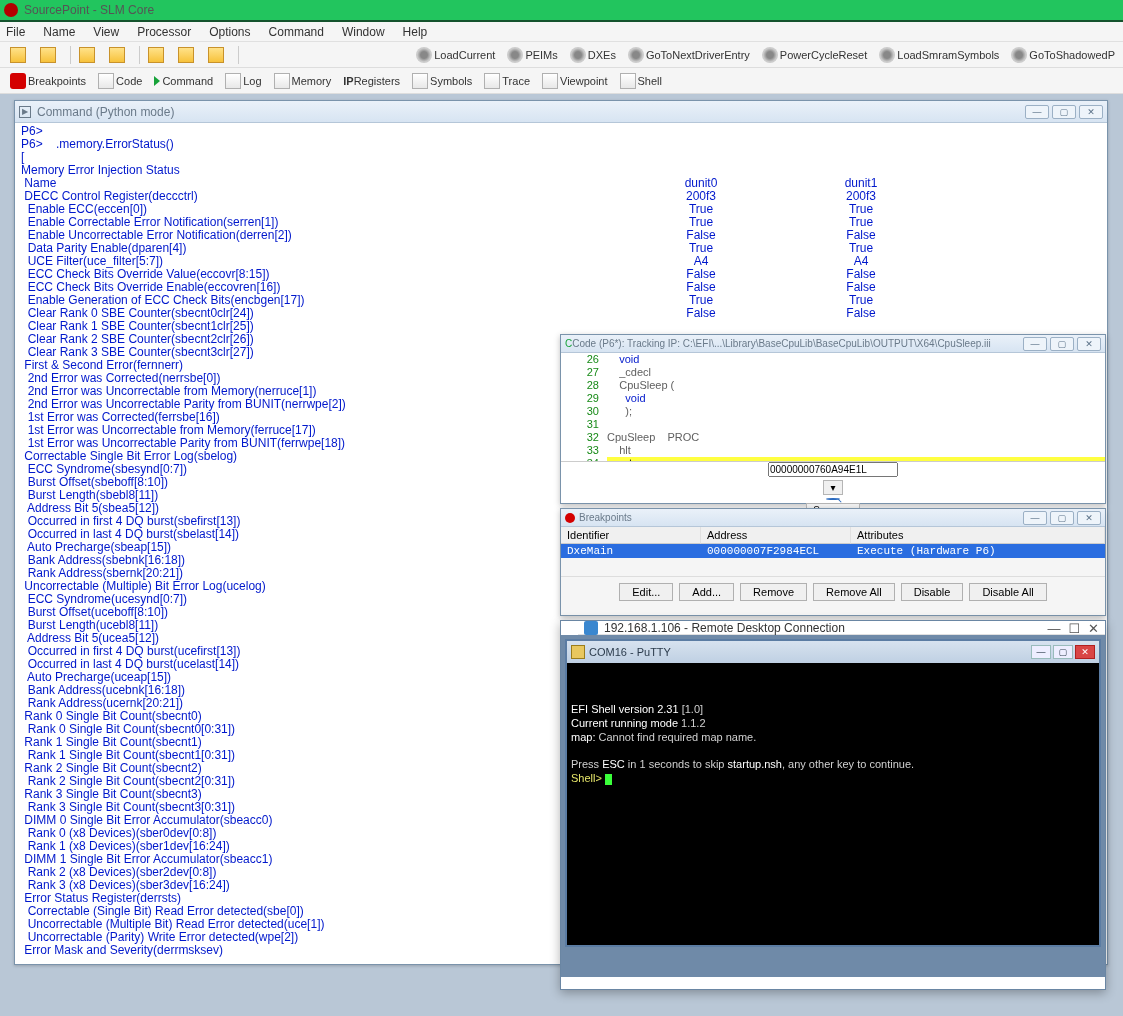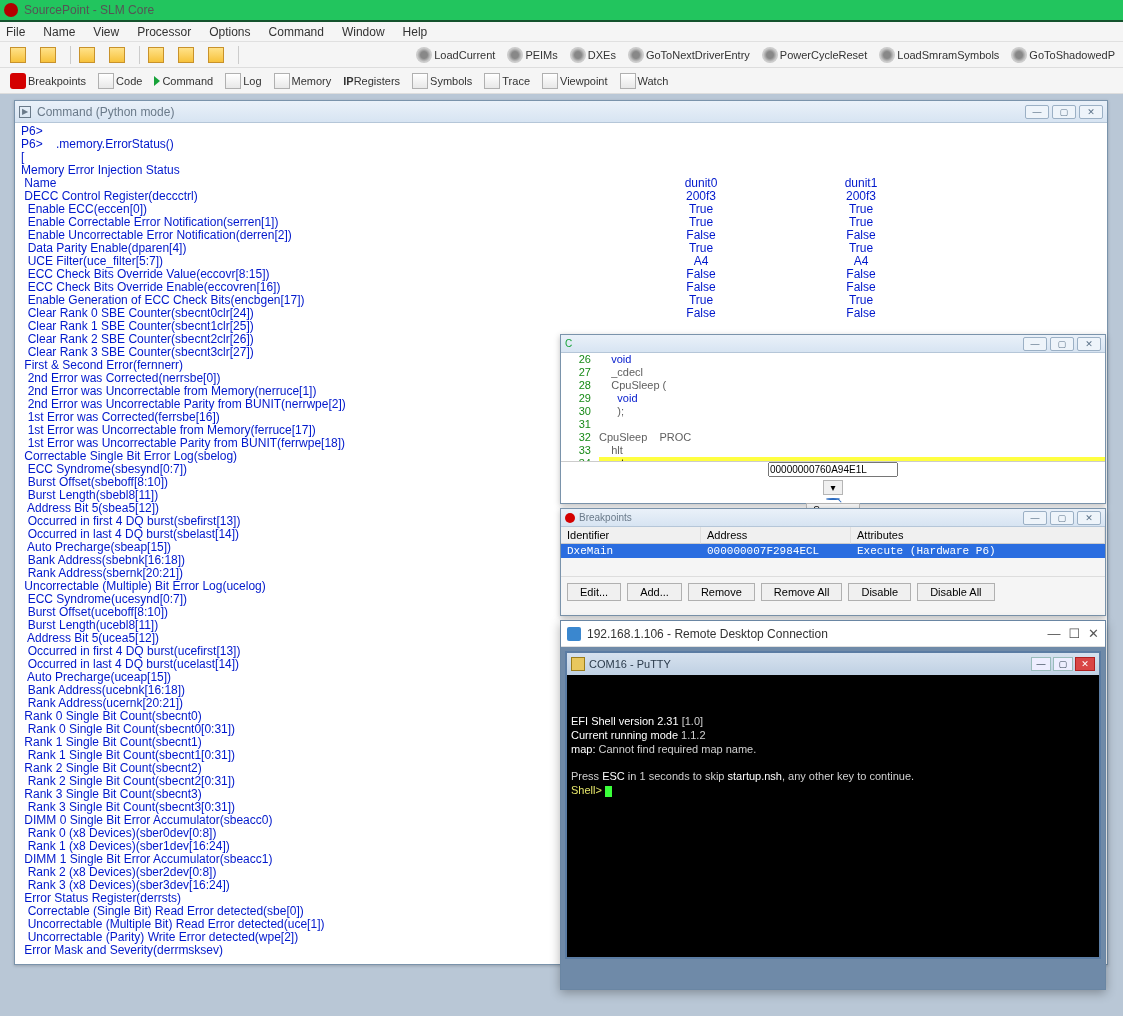--- a/index.html
+++ b/index.html
@@ -40,44 +40,44 @@
 
 .cmd-body { padding: 2px 6px; font-family: "Courier New", monospace; font-size: 12px; line-height: 13px; color: #0018cc; white-space: pre; overflow: hidden; height: calc(100% - 22px); }
 .cmd-body .row { display: flex; }
 .cmd-body .c0 { width: 600px; }
 .cmd-body .c1 { width: 160px; text-align: center; }
 .cmd-body .c2 { width: 160px; text-align: center; }
 
 
 .code-window { position:absolute; left:560px; top:240px; width:546px; height:170px; background:#fff; border:1px solid #7a93ab; z-index:5; box-shadow:0 2px 6px rgba(0,0,0,.25);}
 .code-title { height:18px;background:linear-gradient(#eaf1f9,#d7e4f2);display:flex;align-items:center;padding-left:4px;font-size:10px;color:#6a7a8a;border-bottom:1px solid #b5c6d8;}
-.code-body { font-family:"Courier New",monospace;font-size:11px;line-height:13px;padding-left:8px;color:#606060;height:108px;overflow:hidden;}
+.code-body { font-family:"Courier New",monospace;font-size:11px;line-height:13px;padding-left:16px;color:#606060;height:108px;overflow:hidden;}
 .code-line { display:flex; }
 .code-line .ln { width:30px;text-align:right;color:#178a17;padding-right:8px;background:#fff;}
 .code-line .tx { white-space:pre; flex:1; }
 .code-line.hl .tx { background:#ffff40; color:#000; }
 .code-line .kw { color:#0018cc; }
 .code-footer { height:24px;border-top:1px solid #ccc;display:flex;align-items:center;padding:0 4px;gap:3px;flex-direction:column;}
 .code-footer input[type=text] { width:130px;font-size:10px;height:16px;}
 .code-footer .btn { font-size:10px;padding:1px 6px;background:#f0f0f0;border:1px solid #b5b5b5;cursor:pointer;}
 .code-footer label { font-size:10px; display:flex;align-items:center;gap:2px;}
 .srch-icon { width:14px;height:14px;border:1px solid #2a6abf;border-radius:50%;position:relative;}
 .srch-icon::after{content:'';position:absolute;width:5px;height:1px;background:#2a6abf;bottom:-2px;right:-3px;transform:rotate(45deg);}
 
 
 .bp-window { position:absolute;left:560px;top:414px;width:546px;height:108px;background:#f5f5f5;border:1px solid #7a93ab;z-index:5;box-shadow:0 2px 6px rgba(0,0,0,.25);}
 .bp-window .tb { display:grid;grid-template-columns:140px 150px 1fr;font-size:11px;}
 .bp-window .hdr { background:#f0f0f0;border-bottom:1px solid #ccc;padding:2px 6px;border-right:1px solid #e0e0e0;}
 .bp-window .cell { background:#2a6de0;color:#fff;padding:1px 6px;font-family:"Courier New",monospace;font-size:11px;}
-.bp-btns { display:flex;gap:6px;padding:6px;border-top:1px solid #ddd;margin-top:18px;}
+.bp-btns { display:flex;gap:6px;justify-content:center;padding:6px;border-top:1px solid #ddd;margin-top:18px;}
 .bp-btns .btn { font-size:11px;padding:2px 12px;background:#f0f0f0;border:1px solid #b0b0b0;cursor:pointer;}
 
 
 .rdc-window { position:absolute;left:560px;top:526px;width:546px;height:370px;background:#fff;border:1px solid #6a86a3;z-index:6;box-shadow:0 3px 10px rgba(0,0,0,.3);}
-.rdc-title { height:26px;background:#fff;border-bottom:1px solid #e0e0e0;display:flex;align-items:center;padding:0 6px;font-size:12px;color:#333;}
+.rdc-title { height:14px;background:#fff;border-bottom:1px solid #e0e0e0;display:flex;padding:0 6px;font-size:12px;color:#333;margin-left:17px;}
 .rdc-title .ricon{width:14px;height:14px;background:#3a87cf;border-radius:2px;margin-right:6px;}
 .rdc-ctrls{margin-left:auto;display:flex;gap:8px;font-size:13px;color:#555;}
 .rdc-body { position:relative;height:calc(100% - 26px);background:#6f8aa8;padding:4px;}
 
 .putty { height:308px;border:2px solid #5b7ca3;background:#000;}
 .putty-title { height:22px;background:linear-gradient(#d7e2ef,#bfd0e3);display:flex;align-items:center;padding:0 4px;font-size:11px;color:#2b3b4c;}
 .putty-title .picon{width:14px;height:14px;background:#e8c75e;border:1px solid #9b7d1b;margin-right:4px;}
 .putty-ctrls{margin-left:auto;display:flex;gap:2px;}
 .putty-ctrls span{width:20px;height:14px;display:flex;align-items:center;justify-content:center;font-size:9px;border:1px solid #9bb;background:#eef;}
 .putty-ctrls .cl{background:#d94545;color:#fff;border-color:#b02020;}
@@ -193,21 +193,21 @@
   <span class="tb-btn">
       <span class="icon ic-code"></span>
       <span class="lbl">Trace</span>
     </span>
   <span class="tb-btn">
       <span class="icon ic-code"></span>
       <span class="lbl">Viewpoint</span>
     </span>
   <span class="tb-btn">
       <span class="icon ic-code"></span>
-      <span class="lbl">Watch</span>
+      <span class="lbl">Shell</span>
     </span>
 </div>
 
 <div class="mdi">
 
   <div class="cmd-window">
     <div class="win-title">
       <span class="cmd-icon">▶</span>
       <span>Command (Python mode)</span>
       <div class="win-ctrls">
@@ -215,20 +215,21 @@
         <span class="win-ctrl">▢</span>
         <span class="win-ctrl">✕</span>
       </div>
     </div>
     <div class="cmd-body" id="cmdbody"><div>P6&gt;</div><div>P6&gt;    .memory.ErrorStatus()</div><div>[</div><div>Memory Error Injection Status</div><div class="row"><span class="c0"> Name</span><span class="c1">dunit0</span><span class="c2">dunit1</span></div><div class="row"><span class="c0"> DECC Control Register(deccctrl)</span><span class="c1">200f3</span><span class="c2">200f3</span></div><div class="row"><span class="c0">  Enable ECC(eccen[0])</span><span class="c1">True</span><span class="c2">True</span></div><div class="row"><span class="c0">  Enable Correctable Error Notification(serren[1])</span><span class="c1">True</span><span class="c2">True</span></div><div class="row"><span class="c0">  Enable Uncorrectable Error Notification(derren[2])</span><span class="c1">False</span><span class="c2">False</span></div><div class="row"><span class="c0">  Data Parity Enable(dparen[4])</span><span class="c1">True</span><span class="c2">True</span></div><div class="row"><span class="c0">  UCE Filter(uce_filter[5:7])</span><span class="c1">A4</span><span class="c2">A4</span></div><div class="row"><span class="c0">  ECC Check Bits Override Value(eccovr[8:15])</span><span class="c1">False</span><span class="c2">False</span></div><div class="row"><span class="c0">  ECC Check Bits Override Enable(eccovren[16])</span><span class="c1">False</span><span class="c2">False</span></div><div class="row"><span class="c0">  Enable Generation of ECC Check Bits(encbgen[17])</span><span class="c1">True</span><span class="c2">True</span></div><div class="row"><span class="c0">  Clear Rank 0 SBE Counter(sbecnt0clr[24])</span><span class="c1">False</span><span class="c2">False</span></div><div class="row"><span class="c0">  Clear Rank 1 SBE Counter(sbecnt1clr[25])</span><span class="c1"></span><span class="c2"></span></div><div class="row"><span class="c0">  Clear Rank 2 SBE Counter(sbecnt2clr[26])</span><span class="c1"></span><span class="c2"></span></div><div class="row"><span class="c0">  Clear Rank 3 SBE Counter(sbecnt3clr[27])</span><span class="c1"></span><span class="c2"></span></div><div class="row"><span class="c0"> First &amp; Second Error(fernnerr)</span><span class="c1"></span><span class="c2"></span></div><div class="row"><span class="c0">  2nd Error was Corrected(nerrsbe[0])</span><span class="c1"></span><span class="c2"></span></div><div class="row"><span class="c0">  2nd Error was Uncorrectable from Memory(nerruce[1])</span><span class="c1"></span><span class="c2"></span></div><div class="row"><span class="c0">  2nd Error was Uncorrectable Parity from BUNIT(nerrwpe[2])</span><span class="c1"></span><span class="c2"></span></div><div class="row"><span class="c0">  1st Error was Corrected(ferrsbe[16])</span><span class="c1"></span><span class="c2"></span></div><div class="row"><span class="c0">  1st Error was Uncorrectable from Memory(ferruce[17])</span><span class="c1"></span><span class="c2"></span></div><div class="row"><span class="c0">  1st Error was Uncorrectable Parity from BUNIT(ferrwpe[18])</span><span class="c1"></span><span class="c2"></span></div><div class="row"><span class="c0"> Correctable Single Bit Error Log(sbelog)</span><span class="c1"></span><span class="c2"></span></div><div class="row"><span class="c0">  ECC Syndrome(sbesynd[0:7])</span><span class="c1"></span><span class="c2"></span></div><div class="row"><span class="c0">  Burst Offset(sbeboff[8:10])</span><span class="c1"></span><span class="c2"></span></div><div class="row"><span class="c0">  Burst Length(sbebl8[11])</span><span class="c1"></span><span class="c2"></span></div><div class="row"><span class="c0">  Address Bit 5(sbea5[12])</span><span class="c1"></span><span class="c2"></span></div><div class="row"><span class="c0">  Occurred in first 4 DQ burst(sbefirst[13])</span><span class="c1"></span><span class="c2"></span></div><div class="row"><span class="c0">  Occurred in last 4 DQ burst(sbelast[14])</span><span class="c1"></span><span class="c2"></span></div><div class="row"><span class="c0">  Auto Precharge(sbeap[15])</span><span class="c1"></span><span class="c2"></span></div><div class="row"><span class="c0">  Bank Address(sbebnk[16:18])</span><span class="c1"></span><span class="c2"></span></div><div class="row"><span class="c0">  Rank Address(sbernk[20:21])</span><span class="c1"></span><span class="c2"></span></div><div class="row"><span class="c0"> Uncorrectable (Multiple) Bit Error Log(ucelog)</span><span class="c1"></span><span class="c2"></span></div><div class="row"><span class="c0">  ECC Syndrome(ucesynd[0:7])</span><span class="c1"></span><span class="c2"></span></div><div class="row"><span class="c0">  Burst Offset(uceboff[8:10])</span><span class="c1"></span><span class="c2"></span></div><div class="row"><span class="c0">  Burst Length(ucebl8[11])</span><span class="c1"></span><span class="c2"></span></div><div class="row"><span class="c0">  Address Bit 5(ucea5[12])</span><span class="c1"></span><span class="c2"></span></div><div class="row"><span class="c0">  Occurred in first 4 DQ burst(ucefirst[13])</span><span class="c1"></span><span class="c2"></span></div><div class="row"><span class="c0">  Occurred in last 4 DQ burst(ucelast[14])</span><span class="c1"></span><span class="c2"></span></div><div class="row"><span class="c0">  Auto Precharge(uceap[15])</span><span class="c1"></span><span class="c2"></span></div><div class="row"><span class="c0">  Bank Address(ucebnk[16:18])</span><span class="c1"></span><span class="c2"></span></div><div class="row"><span class="c0">  Rank Address(ucernk[20:21])</span><span class="c1"></span><span class="c2"></span></div><div class="row"><span class="c0"> Rank 0 Single Bit Count(sbecnt0)</span><span class="c1"></span><span class="c2"></span></div><div class="row"><span class="c0">  Rank 0 Single Bit Count(sbecnt0[0:31])</span><span class="c1"></span><span class="c2"></span></div><div class="row"><span class="c0"> Rank 1 Single Bit Count(sbecnt1)</span><span class="c1"></span><span class="c2"></span></div><div class="row"><span class="c0">  Rank 1 Single Bit Count(sbecnt1[0:31])</span><span class="c1"></span><span class="c2"></span></div><div class="row"><span class="c0"> Rank 2 Single Bit Count(sbecnt2)</span><span class="c1"></span><span class="c2"></span></div><div class="row"><span class="c0">  Rank 2 Single Bit Count(sbecnt2[0:31])</span><span class="c1"></span><span class="c2"></span></div><div class="row"><span class="c0"> Rank 3 Single Bit Count(sbecnt3)</span><span class="c1"></span><span class="c2"></span></div><div class="row"><span class="c0">  Rank 3 Single Bit Count(sbecnt3[0:31])</span><span class="c1"></span><span class="c2"></span></div><div class="row"><span class="c0"> DIMM 0 Single Bit Error Accumulator(sbeacc0)</span><span class="c1"></span><span class="c2"></span></div><div class="row"><span class="c0">  Rank 0 (x8 Devices)(sber0dev[0:8])</span><span class="c1"></span><span class="c2"></span></div><div class="row"><span class="c0">  Rank 1 (x8 Devices)(sber1dev[16:24])</span><span class="c1"></span><span class="c2"></span></div><div class="row"><span class="c0"> DIMM 1 Single Bit Error Accumulator(sbeacc1)</span><span class="c1"></span><span class="c2"></span></div><div class="row"><span class="c0">  Rank 2 (x8 Devices)(sber2dev[0:8])</span><span class="c1"></span><span class="c2"></span></div><div class="row"><span class="c0">  Rank 3 (x8 Devices)(sber3dev[16:24])</span><span class="c1"></span><span class="c2"></span></div><div class="row"><span class="c0"> Error Status Register(derrsts)</span><span class="c1"></span><span class="c2"></span></div><div class="row"><span class="c0">  Correctable (Single Bit) Read Error detected(sbe[0])</span><span class="c1"></span><span class="c2"></span></div><div class="row"><span class="c0">  Uncorrectable (Multiple Bit) Read Error detected(uce[1])</span><span class="c1"></span><span class="c2"></span></div><div class="row"><span class="c0">  Uncorrectable (Parity) Write Error detected(wpe[2])</span><span class="c1"></span><span class="c2"></span></div><div class="row"><span class="c0"> Error Mask and Severity(derrmsksev)</span><span class="c1"></span><span class="c2"></span></div></div>
   </div>
 
   <div class="code-window">
     <div class="code-title">
       <span class="cmd-icon" style="border-color:#17a239;color:#17a239">C</span>
+      <span style="overflow:hidden;text-overflow:ellipsis;white-space:nowrap;flex:1">Code (P6*): Tracking IP: C:\EFI\...\Library\BaseCpuLib\BaseCpuLib\OUTPUT\X64\CpuSleep.iii</span>
       <div class="win-ctrls">
         <span class="win-ctrl">—</span>
         <span class="win-ctrl">▢</span>
         <span class="win-ctrl">✕</span>
       </div>
     </div>
     <div class="code-body" id="codebody">
         <div class="code-line">
           <span class="ln">26</span>
           <span class="tx"><span class="kw">    void</span></span>

